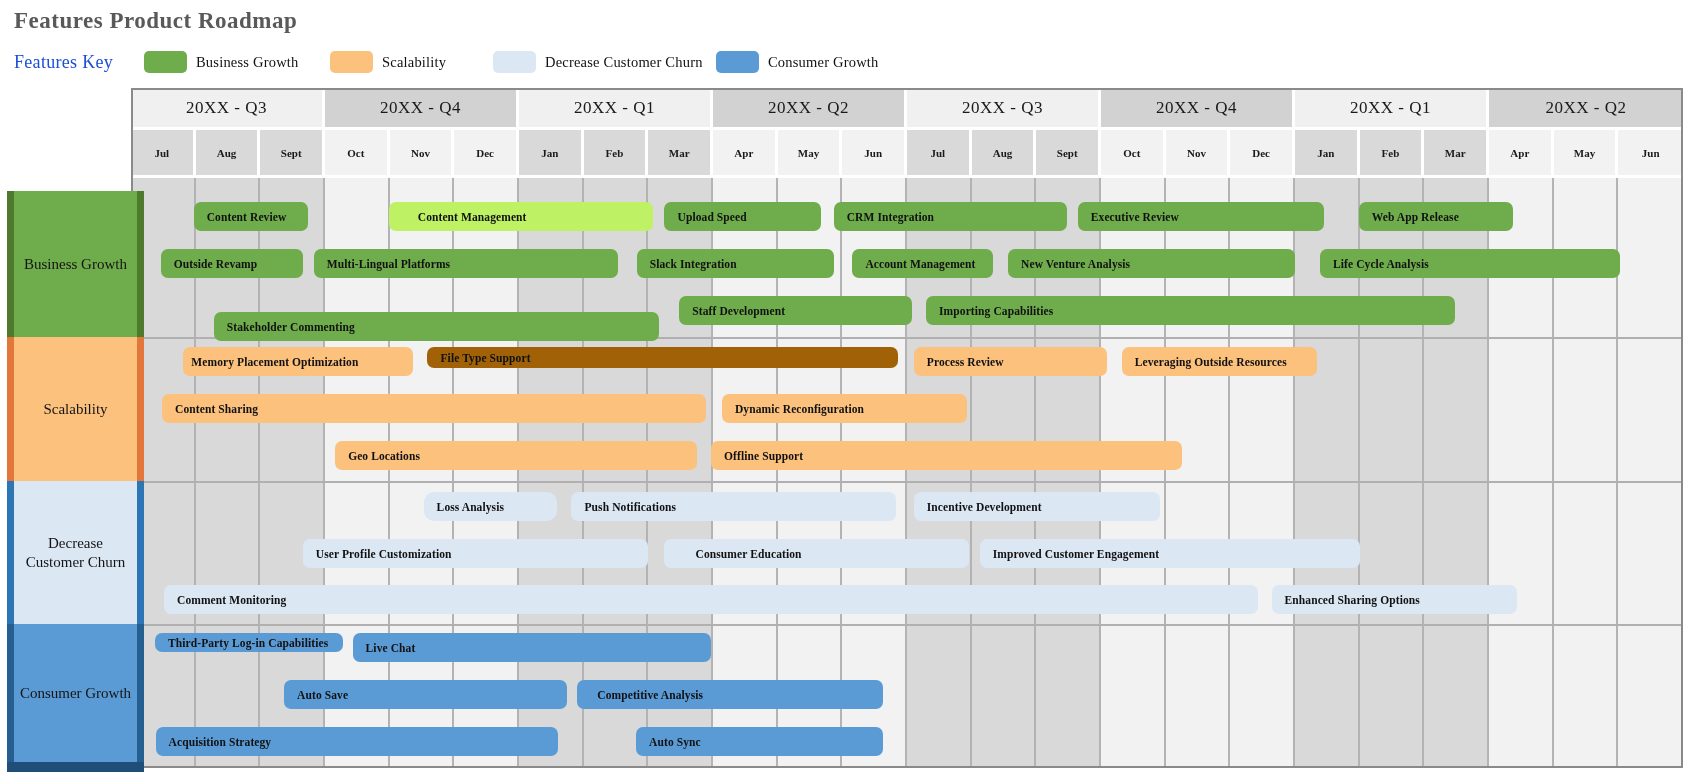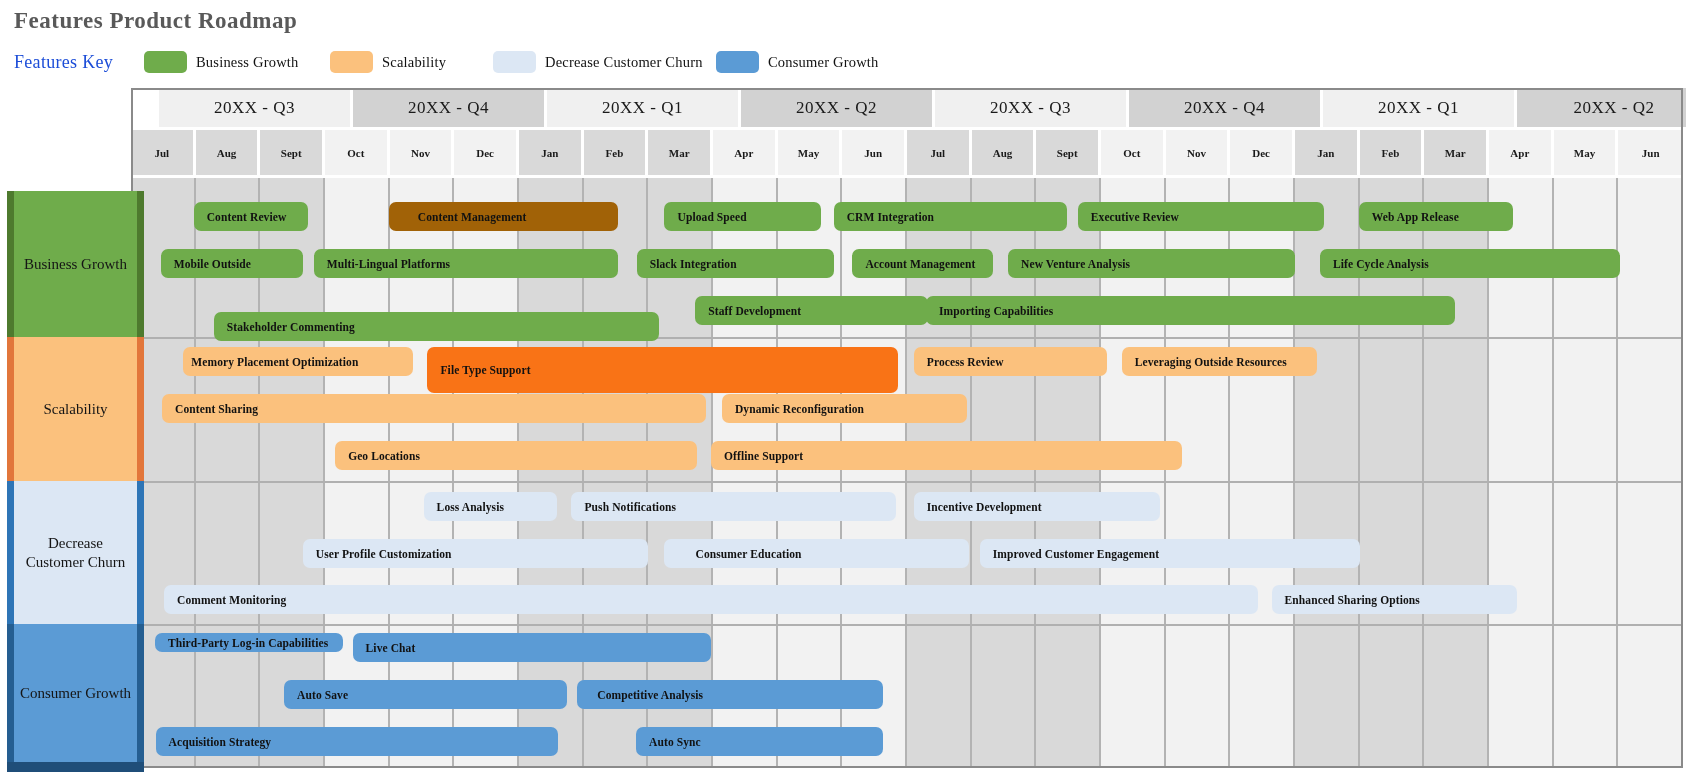--- a/index.html
+++ b/index.html
@@ -3,21 +3,21 @@
 <meta charset="utf-8">
 <style>
   html,body{margin:0;padding:0;background:#ffffff;}
   body{width:1686px;height:776px;font-family:"Liberation Sans",sans-serif;-webkit-font-smoothing:antialiased;}
   #app{position:relative;width:1686px;height:776px;background:#fff;overflow:hidden;font-family:Liberation Serif, serif;}
   .abs{position:absolute;box-sizing:border-box;}
   #page-title{left:14px;top:8px;font-size:23px;font-weight:bold;color:#595959;letter-spacing:.5px;}
   #features-key-label{left:14px;top:52px;font-size:18px;color:#1d4ed8;letter-spacing:.3px;}
   .legend-swatch{width:43px;height:22px;border-radius:5px;top:51px;}
   .legend-label{top:54px;font-size:14.5px;color:#111;letter-spacing:.2px;white-space:nowrap;}
-  .qcell{display:flex;align-items:center;justify-content:center;font-size:17px;color:#1a1a1a;letter-spacing:.5px;margin-left:28px;}
+  .qcell{display:flex;align-items:center;justify-content:center;font-size:17px;color:#1a1a1a;letter-spacing:.5px;}
   .mcell{display:flex;align-items:center;justify-content:center;font-size:11px;font-weight:bold;color:#1a1a1a;}
   .bodycol{height:100%;}
   .rowsep{background:#b0b0b0;height:2px;}
   .catcell{display:flex;align-items:center;justify-content:center;text-align:center;font-size:15px;color:#151515;line-height:1.25;padding:0 3px;}
   .bar{height:29px;border-radius:7px;display:flex;align-items:center;font-size:11.5px;font-weight:bold;color:#111;white-space:nowrap;padding-left:13px;letter-spacing:.1px;}
   #table-border{border:2px solid #8a8a8a;pointer-events:none;}
 </style>
 </head>
 <body>
 
@@ -94,43 +94,43 @@
       <div class="abs rowsep" style="left: 131px; top: 337px; width: 1552px;"></div>
       <div class="abs rowsep" style="left: 131px; top: 481px; width: 1552px;"></div>
       <div class="abs rowsep" style="left: 131px; top: 624px; width: 1552px;"></div>
       <div class="abs" id="table-border" style="left: 131px; top: 88px; width: 1552px; height: 680px;"></div>
       <div class="abs catcell" style="left: 7px; top: 191px; width: 137px; height: 146px; background: rgb(111, 172, 75); border-left: 7px solid rgb(78, 122, 46); border-right: 7px solid rgb(78, 122, 46);">Business Growth</div>
       <div class="abs catcell" style="left: 7px; top: 337px; width: 137px; height: 144px; background: rgb(251, 193, 125); border-left: 7px solid rgb(226, 118, 59); border-right: 7px solid rgb(226, 118, 59);">Scalability</div>
       <div class="abs catcell" style="left: 7px; top: 481px; width: 137px; height: 143px; background: rgb(220, 231, 244); border-left: 7px solid rgb(46, 117, 182); border-right: 7px solid rgb(46, 117, 182);">Decrease Customer Churn</div>
       <div class="abs catcell" style="left: 7px; top: 624px; width: 137px; height: 138px; background: rgb(91, 155, 213); border-left: 7px solid rgb(37, 94, 145); border-right: 7px solid rgb(37, 94, 145);">Consumer Growth</div>
       <div class="abs" style="left: 7px; top: 762px; width: 137px; height: 10px; background: rgb(31, 78, 121);"></div>
       <div class="abs bar" style="left: 193.705px; top: 202px; width: 114.307px; height: 29px; background: rgb(111, 172, 75);">Content Review</div>
-      <div class="abs bar" style="left: 388.737px; top: 202px; width: 229px; height: 29px; background: #a16207; padding-left: 29px;">Content Management</div>
+      <div class="abs bar" style="left: 388.737px; top: 202px; width: 264px; height: 29px; background: #bef264; padding-left: 29px;">Content Management</div>
       <div class="abs bar" style="left: 664.493px; top: 202px; width: 156.929px; height: 29px; background: rgb(111, 172, 75);">Upload Speed</div>
       <div class="abs bar" style="left: 833.693px; top: 202px; width: 233.78px; height: 29px; background: rgb(111, 172, 75);">CRM Integration</div>
       <div class="abs bar" style="left: 1077.81px; top: 202px; width: 246.696px; height: 29px; background: rgb(111, 172, 75);">Executive Review</div>
       <div class="abs bar" style="left: 1358.73px; top: 202px; width: 154.346px; height: 29px; background: rgb(111, 172, 75);">Web App Release</div>
-      <div class="abs bar" style="left: 160.769px; top: 249px; width: 142.076px; height: 29px; background: rgb(111, 172, 75);">Mobile Outside</div>
+      <div class="abs bar" style="left: 160.769px; top: 249px; width: 142.076px; height: 29px; background: rgb(111, 172, 75);">Outside Revamp</div>
       <div class="abs bar" style="left: 313.824px; top: 249px; width: 304.172px; height: 29px; background: rgb(111, 172, 75);">Multi-Lingual Platforms</div>
       <div class="abs bar" style="left: 636.724px; top: 249px; width: 196.969px; height: 29px; background: rgb(111, 172, 75);">Slack Integration</div>
       <div class="abs bar" style="left: 852.421px; top: 249px; width: 140.139px; height: 29px; background: rgb(111, 172, 75);">Account Management</div>
       <div class="abs bar" style="left: 1008.06px; top: 249px; width: 286.735px; height: 29px; background: rgb(111, 172, 75);">New Venture Analysis</div>
       <div class="abs bar" style="left: 1319.98px; top: 249px; width: 300.297px; height: 29px; background: rgb(111, 172, 75);">Life Cycle Analysis</div>
       <div class="abs bar" style="left: 213.725px; top: 296px; width: 444.956px; height: 29px; background: rgb(111, 172, 75); margin-top: 16px;">Stakeholder Commenting</div>
-      <div class="abs bar" style="left: 679.347px; top: 296px; width: 233.134px; height: 29px; background: rgb(111, 172, 75); margin-left: 16px;">Staff Development</div>
+      <div class="abs bar" style="left: 679.347px; top: 296px; width: 233.134px; height: 29px; background: rgb(111, 172, 75);">Staff Development</div>
       <div class="abs bar" style="left: 926.042px; top: 296px; width: 528.91px; height: 29px; background: rgb(111, 172, 75);">Importing Capabilities</div>
       <div class="abs bar" style="left: 183.372px; top: 347px; width: 229.259px; height: 29px; background: rgb(251, 193, 125); padding-left: 8px;">Memory Placement Optimization</div>
-      <div class="abs bar" style="left: 427.485px; top: 347px; width: 470.142px; height: 46px; background: #f97316;">File Type Support</div>
+      <div class="abs bar" style="left: 427.485px; top: 347px; width: 470.142px; height: 21px; background: #a16207;">File Type Support</div>
       <div class="abs bar" style="left: 913.772px; top: 347px; width: 193.094px; height: 29px; background: rgb(251, 193, 125);">Process Review</div>
       <div class="abs bar" style="left: 1121.72px; top: 347px; width: 195.677px; height: 29px; background: rgb(251, 193, 125);">Leveraging Outside Resources</div>
       <div class="abs bar" style="left: 162.061px; top: 394px; width: 543.764px; height: 29px; background: rgb(251, 193, 125);">Content Sharing</div>
       <div class="abs bar" style="left: 721.97px; top: 394px; width: 245.404px; height: 29px; background: rgb(251, 193, 125);">Dynamic Reconfiguration</div>
       <div class="abs bar" style="left: 335.135px; top: 441px; width: 361.648px; height: 29px; background: rgb(251, 193, 125);">Geo Locations</div>
       <div class="abs bar" style="left: 710.991px; top: 441px; width: 471.434px; height: 29px; background: rgb(251, 193, 125);">Offline Support</div>
-      <div class="abs bar" style="left: 423.61px; top: 492px; width: 133.035px; height: 29px; background: rgb(220, 231, 244);">Loss Analysis</div>
+      <div class="abs bar" style="left: 423.61px; top: 492px; width: 133.035px; height: 29px; background: rgb(220, 231, 244); border-radius: 10px;">Loss Analysis</div>
       <div class="abs bar" style="left: 571.498px; top: 492px; width: 324.837px; height: 29px; background: rgb(220, 231, 244);">Push Notifications</div>
       <div class="abs bar" style="left: 913.772px; top: 492px; width: 246.696px; height: 29px; background: rgb(220, 231, 244);">Incentive Development</div>
       <div class="abs bar" style="left: 302.845px; top: 539px; width: 345.503px; height: 29px; background: rgb(220, 231, 244);">User Profile Customization</div>
       <div class="abs bar" style="left: 664.493px; top: 539px; width: 304.818px; height: 29px; background: rgb(220, 231, 244); padding-left: 31px;">Consumer Education</div>
       <div class="abs bar" style="left: 979.644px; top: 539px; width: 380.376px; height: 29px; background: rgb(220, 231, 244);">Improved Customer Engagement</div>
       <div class="abs bar" style="left: 163.998px; top: 585px; width: 1093.99px; height: 29px; background: rgb(220, 231, 244);">Comment Monitoring</div>
       <div class="abs bar" style="left: 1271.55px; top: 585px; width: 245.404px; height: 29px; background: rgb(220, 231, 244);">Enhanced Sharing Options</div>
       <div class="abs bar" style="left: 154.957px; top: 633px; width: 187.928px; height: 19px; background: rgb(91, 155, 213);">Third-Party Log-in Capabilities</div>
       <div class="abs bar" style="left: 352.572px; top: 633px; width: 358.419px; height: 29px; background: rgb(91, 155, 213);">Live Chat</div>
       <div class="abs bar" style="left: 284.117px; top: 680px; width: 282.86px; height: 29px; background: rgb(91, 155, 213);">Auto Save</div>

